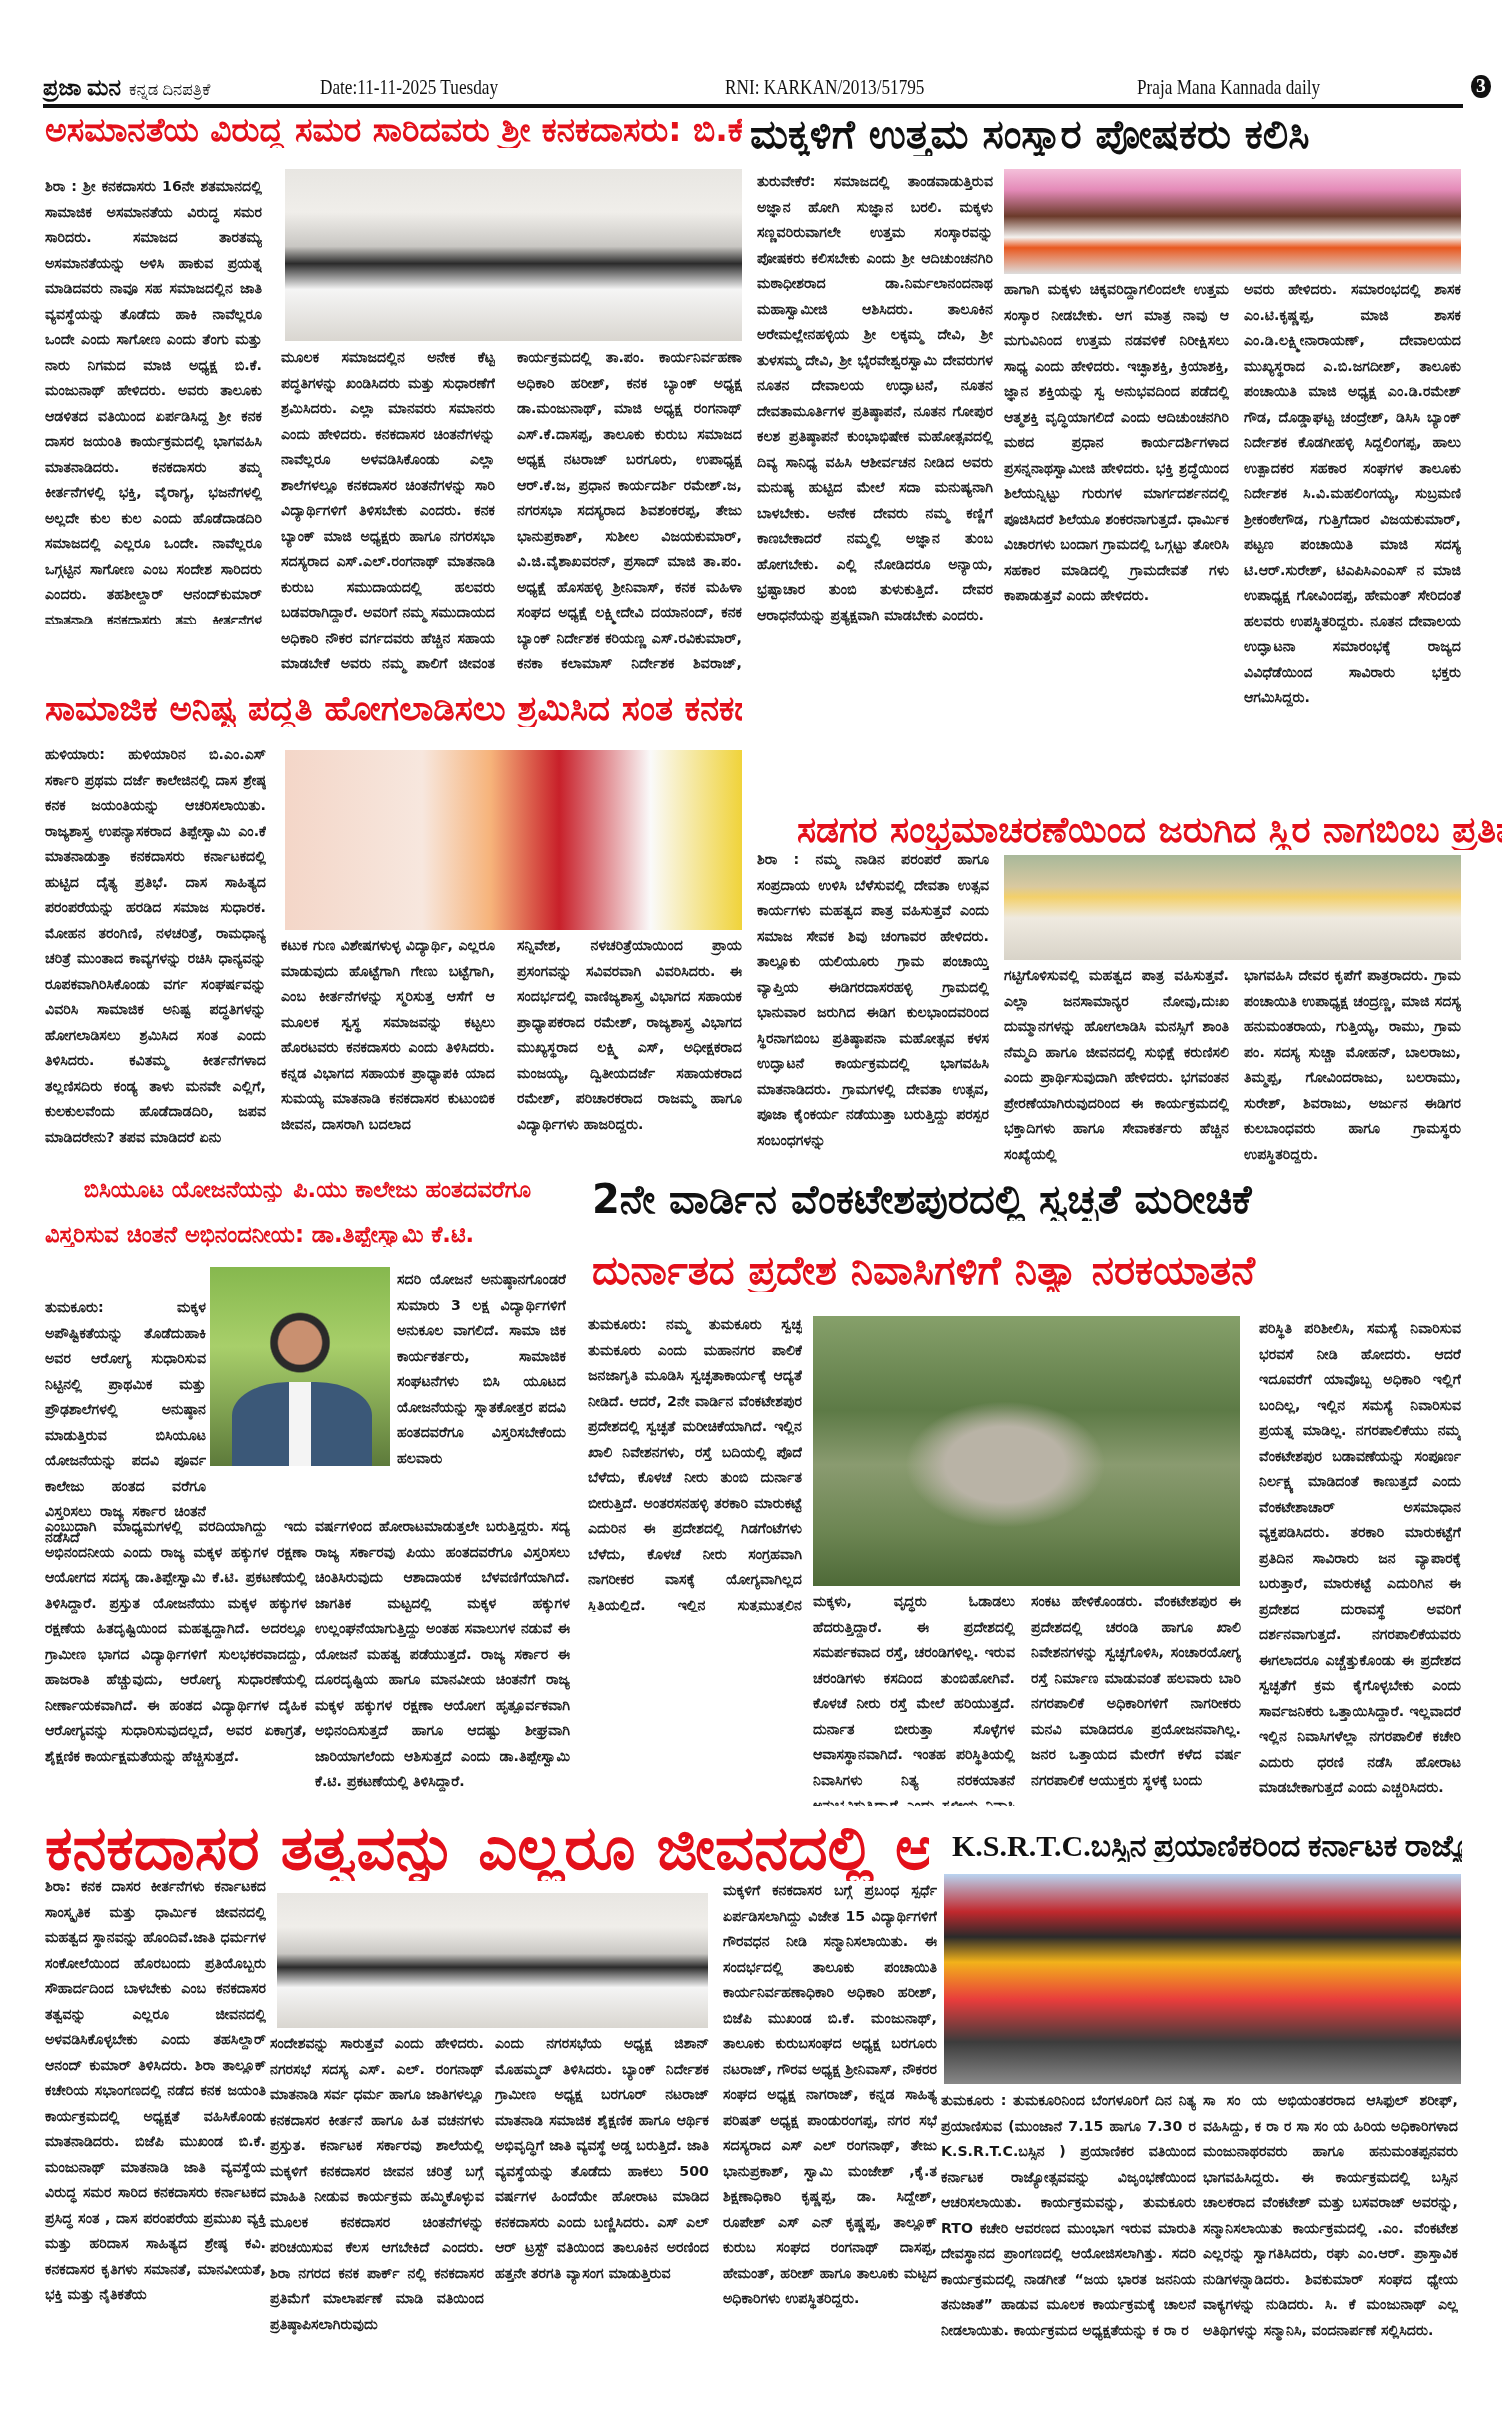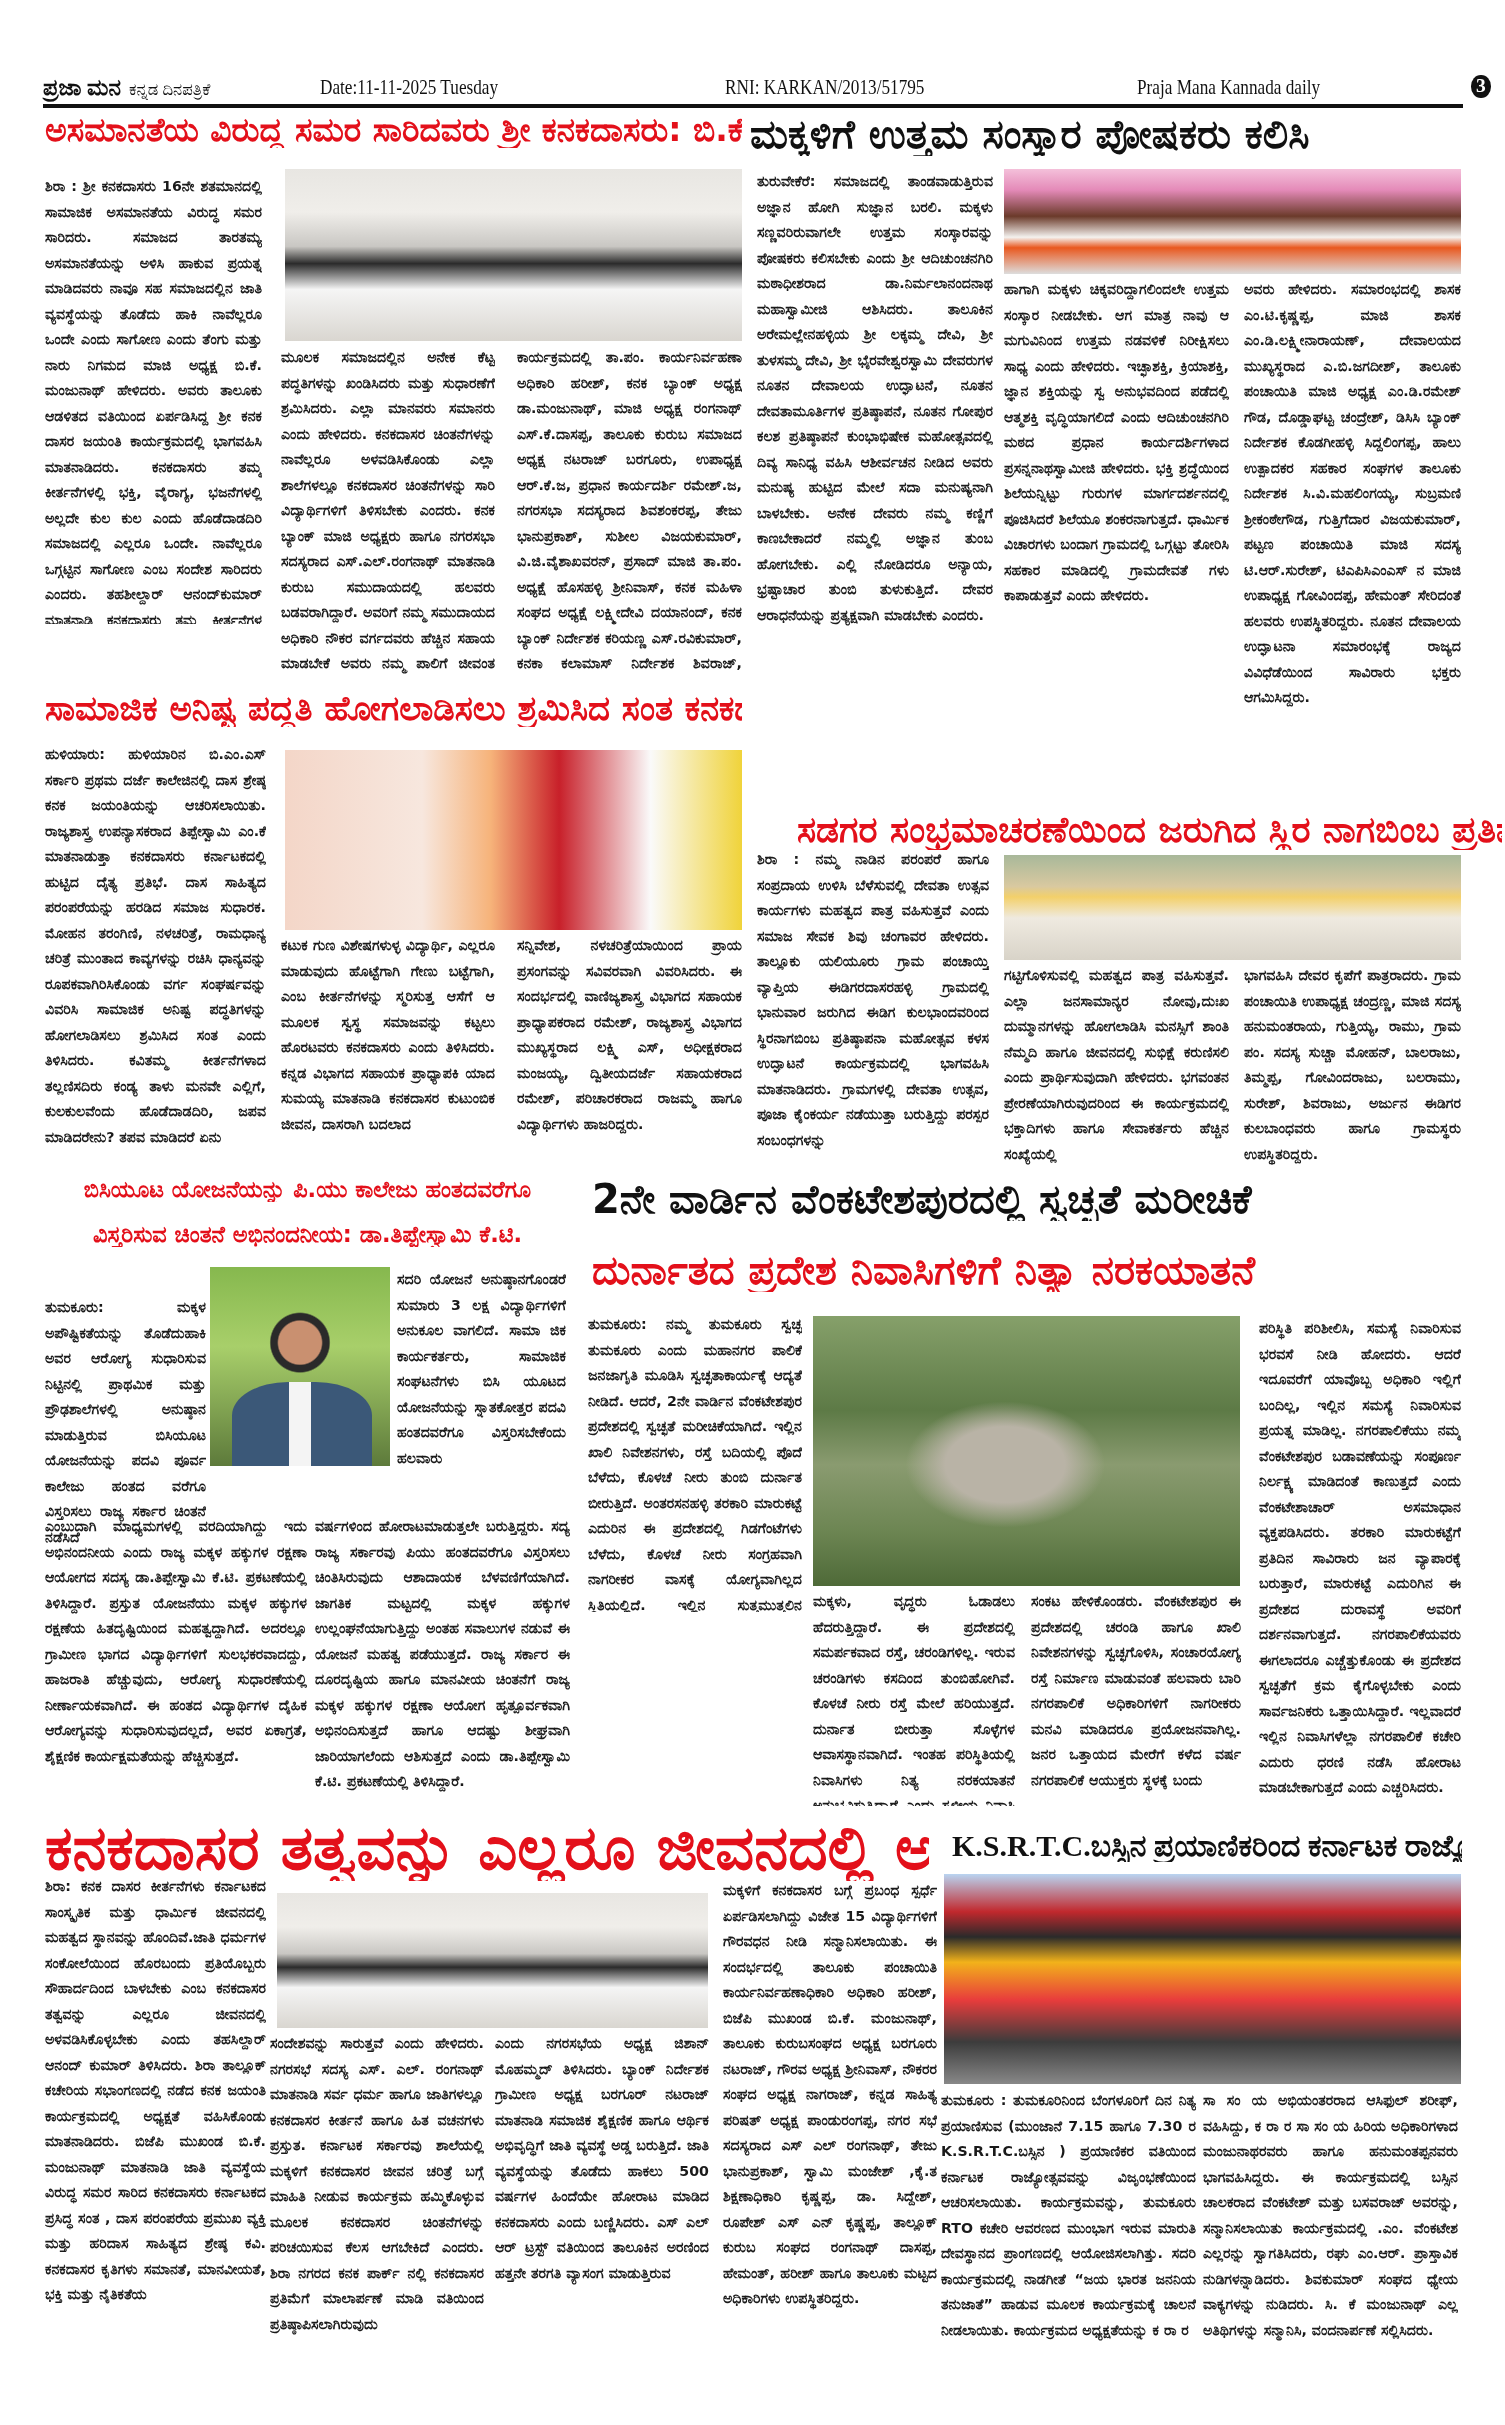--- a/index.html
+++ b/index.html
@@ -59,21 +59,21 @@
 <div class="abs body-text" style="left:281px;top:933px;width:214px;height:232px;">ಕಟುಕ ಗುಣ ವಿಶೇಷಗಳುಳ್ಳ ವಿದ್ಯಾರ್ಥಿ, ಎಲ್ಲರೂ ಮಾಡುವುದು ಹೊಟ್ಟೆಗಾಗಿ ಗೇಣು ಬಟ್ಟೆಗಾಗಿ, ಎಂಬ ಕೀರ್ತನೆಗಳನ್ನು ಸ್ಮರಿಸುತ್ತ ಆಸೆಗೆ ಆ ಮೂಲಕ ಸ್ವಸ್ಥ ಸಮಾಜವನ್ನು ಕಟ್ಟಲು ಹೊರಟವರು ಕನಕದಾಸರು ಎಂದು ತಿಳಿಸಿದರು. ಕನ್ನಡ ವಿಭಾಗದ ಸಹಾಯಕ ಪ್ರಾಧ್ಯಾಪಕಿ ಯಾದ ಸುಮಯ್ಯ ಮಾತನಾಡಿ ಕನಕದಾಸರ ಕುಟುಂಬಿಕ ಜೀವನ, ದಾಸರಾಗಿ ಬದಲಾದ</div>
 <div class="abs body-text" style="left:517px;top:933px;width:225px;height:232px;">ಸನ್ನಿವೇಶ, ನಳಚರಿತ್ರೆಯಾಯಿಂದ ಪ್ರಾಯ ಪ್ರಸಂಗವನ್ನು ಸವಿವರವಾಗಿ ವಿವರಿಸಿದರು. ಈ ಸಂದರ್ಭದಲ್ಲಿ ವಾಣಿಜ್ಯಶಾಸ್ತ್ರ ವಿಭಾಗದ ಸಹಾಯಕ ಪ್ರಾಧ್ಯಾಪಕರಾದ ರಮೇಶ್, ರಾಜ್ಯಶಾಸ್ತ್ರ ವಿಭಾಗದ ಮುಖ್ಯಸ್ಥರಾದ ಲಕ್ಷ್ಮಿ ಎಸ್, ಅಧೀಕ್ಷಕರಾದ ಮಂಜಯ್ಯ, ದ್ವಿತೀಯದರ್ಜೆ ಸಹಾಯಕರಾದ ರಮೇಶ್, ಪರಿಚಾರಕರಾದ ರಾಜಮ್ಮ ಹಾಗೂ ವಿದ್ಯಾರ್ಥಿಗಳು ಹಾಜರಿದ್ದರು.</div>
 
 <div class="abs hl red" style="left:757px;top:810px;width:705px;font-size:36px;margin-left:40px;">ಸಡಗರ ಸಂಭ್ರಮಾಚರಣೆಯಿಂದ ಜರುಗಿದ ಸ್ಥಿರ ನಾಗಬಿಂಬ ಪ್ರತಿಷ್ಠಾಪನಾ ಮಹೋತ್ಸವ</div>
 <div class="abs body-text" style="left:757px;top:847px;width:232px;height:315px;">ಶಿರಾ : ನಮ್ಮ ನಾಡಿನ ಪರಂಪರೆ ಹಾಗೂ ಸಂಪ್ರದಾಯ ಉಳಿಸಿ ಬೆಳೆಸುವಲ್ಲಿ ದೇವತಾ ಉತ್ಸವ ಕಾರ್ಯಗಳು ಮಹತ್ವದ ಪಾತ್ರ ವಹಿಸುತ್ತವೆ ಎಂದು ಸಮಾಜ ಸೇವಕ ಶಿವು ಚಂಗಾವರ ಹೇಳಿದರು. ತಾಲ್ಲೂಕು ಯಲಿಯೂರು ಗ್ರಾಮ ಪಂಚಾಯ್ತಿ ವ್ಯಾಪ್ತಿಯ ಈಡಿಗರದಾಸರಹಳ್ಳಿ ಗ್ರಾಮದಲ್ಲಿ ಭಾನುವಾರ ಜರುಗಿದ ಈಡಿಗ ಕುಲಭಾಂದವರಿಂದ ಸ್ಥಿರನಾಗಬಿಂಬ ಪ್ರತಿಷ್ಠಾಪನಾ ಮಹೋತ್ಸವ ಕಳಸ ಉದ್ಘಾಟನೆ ಕಾರ್ಯಕ್ರಮದಲ್ಲಿ ಭಾಗವಹಿಸಿ ಮಾತನಾಡಿದರು. ಗ್ರಾಮಗಳಲ್ಲಿ ದೇವತಾ ಉತ್ಸವ, ಪೂಜಾ ಕೈಂಕರ್ಯ ನಡೆಯುತ್ತಾ ಬರುತ್ತಿದ್ದು ಪರಸ್ಪರ ಸಂಬಂಧಗಳನ್ನು</div>
 <div class="abs photo p-temple" style="left:1004px;top:855px;width:457px;height:105px;"></div>
 <div class="abs body-text" style="left:1004px;top:963px;width:225px;height:202px;">ಗಟ್ಟಿಗೊಳಿಸುವಲ್ಲಿ ಮಹತ್ವದ ಪಾತ್ರ ವಹಿಸುತ್ತವೆ. ಎಲ್ಲಾ ಜನಸಾಮಾನ್ಯರ ನೋವು,ದುಃಖ ದುಮ್ಮಾನಗಳನ್ನು ಹೋಗಲಾಡಿಸಿ ಮನಸ್ಸಿಗೆ ಶಾಂತಿ ನೆಮ್ಮದಿ ಹಾಗೂ ಜೀವನದಲ್ಲಿ ಸುಭಿಕ್ಷೆ ಕರುಣಿಸಲಿ ಎಂದು ಪ್ರಾರ್ಥಿಸುವುದಾಗಿ ಹೇಳಿದರು. ಭಗವಂತನ ಪ್ರೇರಣೆಯಾಗಿರುವುದರಿಂದ ಈ ಕಾರ್ಯಕ್ರಮದಲ್ಲಿ ಭಕ್ತಾದಿಗಳು ಹಾಗೂ ಸೇವಾಕರ್ತರು ಹೆಚ್ಚಿನ ಸಂಖ್ಯೆಯಲ್ಲಿ</div>
 <div class="abs body-text" style="left:1244px;top:963px;width:217px;height:202px;">ಭಾಗವಹಿಸಿ ದೇವರ ಕೃಪೆಗೆ ಪಾತ್ರರಾದರು. ಗ್ರಾಮ ಪಂಚಾಯಿತಿ ಉಪಾಧ್ಯಕ್ಷ ಚಂದ್ರಣ್ಣ, ಮಾಜಿ ಸದಸ್ಯ ಹನುಮಂತರಾಯ, ಗುತ್ತಿಯ್ಯ, ರಾಮು, ಗ್ರಾಮ ಪಂ. ಸದಸ್ಯ ಸುಚ್ಚಾ ಮೋಹನ್, ಬಾಲರಾಜು, ತಿಮ್ಮಪ್ಪ, ಗೋವಿಂದರಾಜು, ಬಲರಾಮು, ಸುರೇಶ್, ಶಿವರಾಜು, ಅರ್ಜುನ ಈಡಿಗರ ಕುಲಬಾಂಧವರು ಹಾಗೂ ಗ್ರಾಮಸ್ಥರು ಉಪಸ್ಥಿತರಿದ್ದರು.</div>
 
 <div class="abs hl red" style="left:45px;top:1177px;width:525px;font-size:22.5px;text-align:center;">ಬಿಸಿಯೂಟ ಯೋಜನೆಯನ್ನು ಪಿ.ಯು ಕಾಲೇಜು ಹಂತದವರೆಗೂ</div>
-<div class="abs hl red" style="left:45px;top:1222px;width:525px;font-size:22.5px;text-align:center;">ವಿಸ್ತರಿಸುವ ಚಿಂತನೆ ಅಭಿನಂದನೀಯ: ಡಾ.ತಿಪ್ಪೇಸ್ವಾಮಿ ಕೆ.ಟಿ.</div>
+<div class="abs hl red" style="left:45px;top:1222px;width:525px;font-size:22.5px;text-align:left;">ವಿಸ್ತರಿಸುವ ಚಿಂತನೆ ಅಭಿನಂದನೀಯ: ಡಾ.ತಿಪ್ಪೇಸ್ವಾಮಿ ಕೆ.ಟಿ.</div>
 <div class="abs body-text" style="left:45px;top:1295px;width:161px;height:300px;">ತುಮಕೂರು: ಮಕ್ಕಳ ಅಪೌಷ್ಟಿಕತೆಯನ್ನು ತೊಡೆದುಹಾಕಿ ಅವರ ಆರೋಗ್ಯ ಸುಧಾರಿಸುವ ನಿಟ್ಟಿನಲ್ಲಿ ಪ್ರಾಥಮಿಕ ಮತ್ತು ಪ್ರೌಢಶಾಲೆಗಳಲ್ಲಿ ಅನುಷ್ಠಾನ ಮಾಡುತ್ತಿರುವ ಬಿಸಿಯೂಟ ಯೋಜನೆಯನ್ನು ಪದವಿ ಪೂರ್ವ ಕಾಲೇಜು ಹಂತದ ವರೆಗೂ ವಿಸ್ತರಿಸಲು ರಾಜ್ಯ ಸರ್ಕಾರ ಚಿಂತನೆ ನಡೆಸಿದೆ</div>
 <div class="abs photo p-portrait" style="left:210px;top:1267px;width:180px;height:199px;position:absolute;">
   <div class="coat"></div>
   <div class="shirt"></div>
 </div>
 <div class="abs body-text" style="left:397px;top:1267px;width:169px;height:247px;">ಸದರಿ ಯೋಜನೆ ಅನುಷ್ಠಾನಗೊಂಡರೆ ಸುಮಾರು 3 ಲಕ್ಷ ವಿದ್ಯಾರ್ಥಿಗಳಿಗೆ ಅನುಕೂಲ ವಾಗಲಿದೆ. ಸಾಮಾ ಜಿಕ ಕಾರ್ಯಕರ್ತರು, ಸಾಮಾಜಿಕ ಸಂಘಟನೆಗಳು ಬಿಸಿ ಯೂಟದ ಯೋಜನೆಯನ್ನು ಸ್ನಾತಕೋತ್ತರ ಪದವಿ ಹಂತದವರೆಗೂ ವಿಸ್ತರಿಸಬೇಕೆಂದು ಹಲವಾರು</div>
 <div class="abs body-text" style="left:45px;top:1514px;width:262px;height:292px;">ಎಂಬುದಾಗಿ ಮಾಧ್ಯಮಗಳಲ್ಲಿ ವರದಿಯಾಗಿದ್ದು ಇದು ಅಭಿನಂದನೀಯ ಎಂದು ರಾಜ್ಯ ಮಕ್ಕಳ ಹಕ್ಕುಗಳ ರಕ್ಷಣಾ ಆಯೋಗದ ಸದಸ್ಯ ಡಾ.ತಿಪ್ಪೇಸ್ವಾಮಿ ಕೆ.ಟಿ. ಪ್ರಕಟಣೆಯಲ್ಲಿ ತಿಳಿಸಿದ್ದಾರೆ. ಪ್ರಸ್ತುತ ಯೋಜನೆಯು ಮಕ್ಕಳ ಹಕ್ಕುಗಳ ರಕ್ಷಣೆಯ ಹಿತದೃಷ್ಟಿಯಿಂದ ಮಹತ್ವದ್ದಾಗಿದೆ. ಅದರಲ್ಲೂ ಗ್ರಾಮೀಣ ಭಾಗದ ವಿದ್ಯಾರ್ಥಿಗಳಿಗೆ ಸುಲಭಕರವಾದದ್ದು, ಹಾಜರಾತಿ ಹೆಚ್ಚುವುದು, ಆರೋಗ್ಯ ಸುಧಾರಣೆಯಲ್ಲಿ ನೀರ್ಣಾಯಕವಾಗಿದೆ. ಈ ಹಂತದ ವಿದ್ಯಾರ್ಥಿಗಳ ದೈಹಿಕ ಆರೋಗ್ಯವನ್ನು ಸುಧಾರಿಸುವುದಲ್ಲದೆ, ಅವರ ಏಕಾಗ್ರತೆ, ಶೈಕ್ಷಣಿಕ ಕಾರ್ಯಕ್ಷಮತೆಯನ್ನು ಹೆಚ್ಚಿಸುತ್ತದೆ.</div>
 <div class="abs body-text" style="left:315px;top:1514px;width:255px;height:292px;">ವರ್ಷಗಳಿಂದ ಹೋರಾಟಮಾಡುತ್ತಲೇ ಬರುತ್ತಿದ್ದರು. ಸದ್ಯ ರಾಜ್ಯ ಸರ್ಕಾರವು ಪಿಯು ಹಂತದವರೆಗೂ ವಿಸ್ತರಿಸಲು ಚಿಂತಿಸಿರುವುದು ಆಶಾದಾಯಕ ಬೆಳವಣಿಗೆಯಾಗಿದೆ. ಜಾಗತಿಕ ಮಟ್ಟದಲ್ಲಿ ಮಕ್ಕಳ ಹಕ್ಕುಗಳ ಉಲ್ಲಂಘನೆಯಾಗುತ್ತಿದ್ದು ಅಂತಹ ಸವಾಲುಗಳ ನಡುವೆ ಈ ಯೋಜನೆ ಮಹತ್ವ ಪಡೆಯುತ್ತದೆ. ರಾಜ್ಯ ಸರ್ಕಾರ ಈ ದೂರದೃಷ್ಟಿಯ ಹಾಗೂ ಮಾನವೀಯ ಚಿಂತನೆಗೆ ರಾಜ್ಯ ಮಕ್ಕಳ ಹಕ್ಕುಗಳ ರಕ್ಷಣಾ ಆಯೋಗ ಹೃತ್ಪೂರ್ವಕವಾಗಿ ಅಭಿನಂದಿಸುತ್ತದೆ ಹಾಗೂ ಆದಷ್ಟು ಶೀಘ್ರವಾಗಿ ಜಾರಿಯಾಗಲೆಂದು ಆಶಿಸುತ್ತದೆ ಎಂದು ಡಾ.ತಿಪ್ಪೇಸ್ವಾಮಿ ಕೆ.ಟಿ. ಪ್ರಕಟಣೆಯಲ್ಲಿ ತಿಳಿಸಿದ್ದಾರೆ.</div>
 
 <div class="abs hl black" style="left:592px;top:1177px;width:870px;font-size:40px;">2ನೇ ವಾರ್ಡಿನ ವೆಂಕಟೇಶಪುರದಲ್ಲಿ ಸ್ವಚ್ಛತೆ ಮರೀಚಿಕೆ</div>

